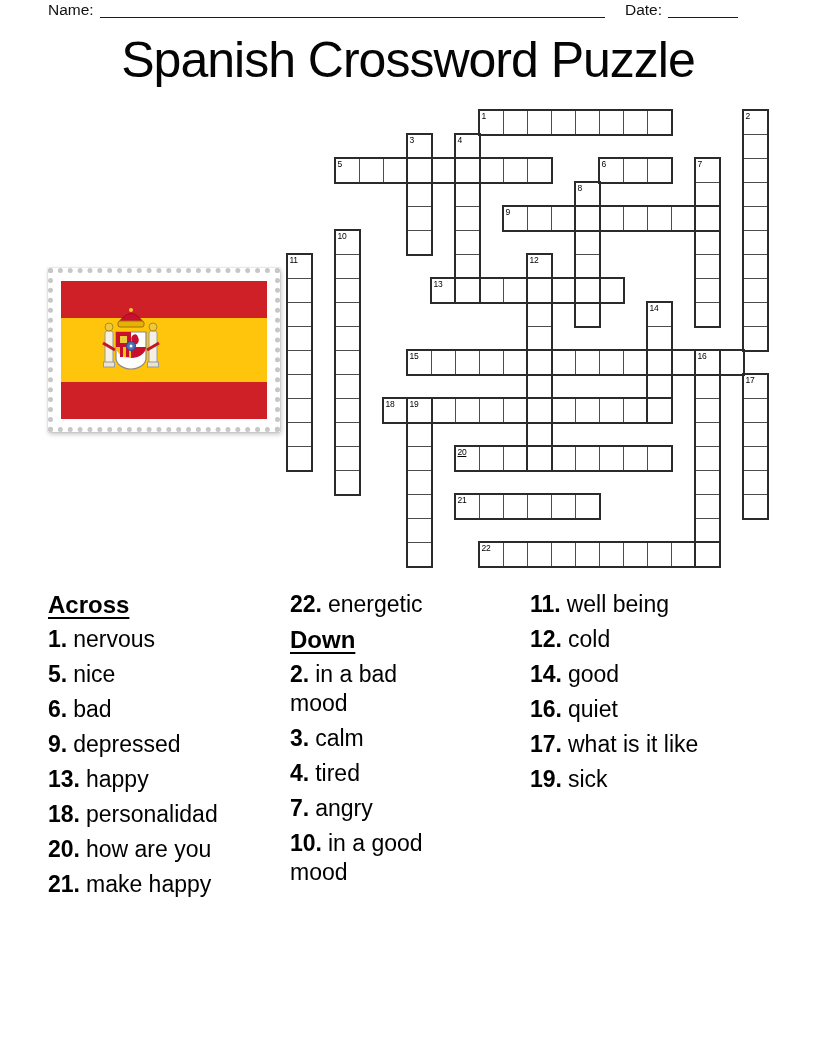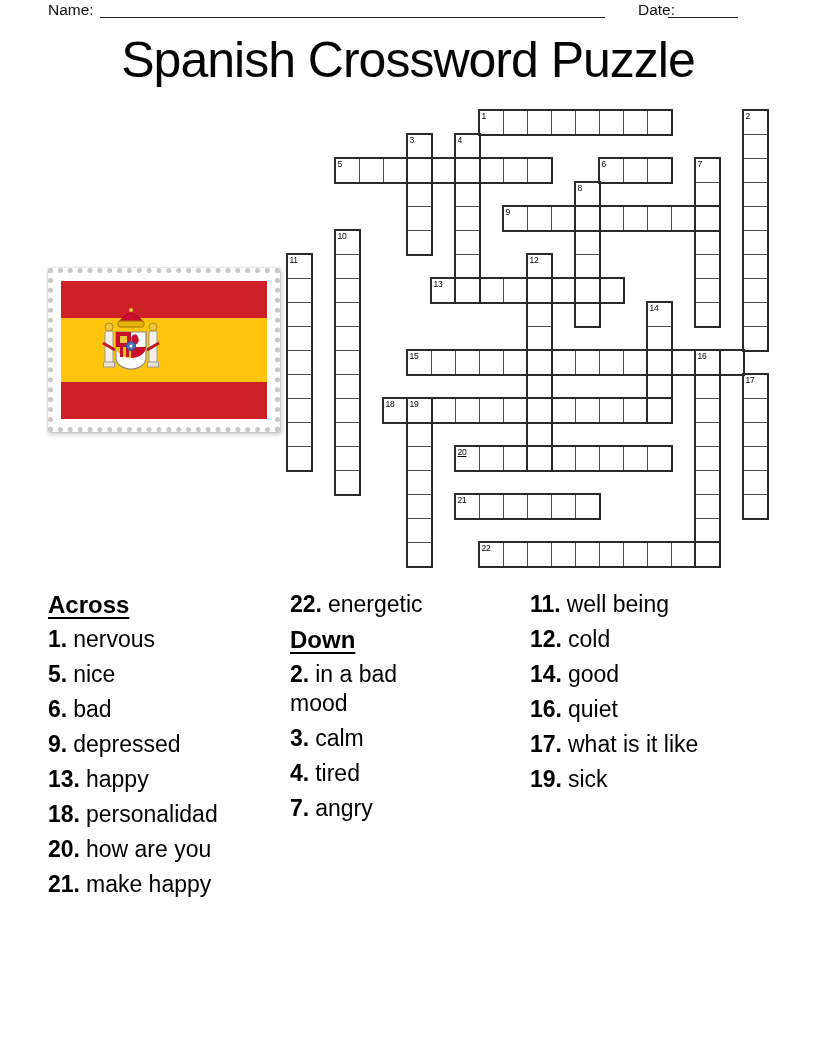--- a/index.html
+++ b/index.html
@@ -4,21 +4,21 @@
 <style>
   html,body{margin:0;padding:0;}
   body{
     width:816px;height:1056px;position:relative;background:#ffffff;
     font-family:"Liberation Sans","DejaVu Sans",sans-serif;color:#000;
     overflow:hidden;
   }
   
   .hdr-label{position:absolute;top:1px;font-size:15.5px;color:#111;}
   #name-label{left:48px;}
-  #date-label{left:638px;}
+  #date-label{left:625px;}
   .write-line{position:absolute;top:0;height:17px;border-bottom:1.5px solid #1c1c1c;}
   #name-line{left:100px;width:505px;}
   #date-line{left:668px;width:70px;}
   
   #title{
     position:absolute;top:33px;left:0;width:816px;text-align:center;
     font-size:50px;font-weight:400;letter-spacing:-1px;color:#050505;line-height:1.1;
   }
   
   #stamp{
@@ -320,20 +320,21 @@
       <div class="clue-item"><span class="cnum">20.</span><span>how are you</span></div>
       <div class="clue-item"><span class="cnum">21.</span><span>make happy</span></div>
     </div>
   <div class="ccol" id="ccol2">
       <div class="clue-item"><span class="cnum">22.</span><span>energetic</span></div>
       <div class="clue-head">Down</div>
       <div class="clue-item"><span class="cnum">2.</span><span>in a bad mood</span></div>
       <div class="clue-item"><span class="cnum">3.</span><span>calm</span></div>
       <div class="clue-item"><span class="cnum">4.</span><span>tired</span></div>
       <div class="clue-item"><span class="cnum">7.</span><span>angry</span></div>
+      <div class="clue-item"><span class="cnum">10.</span><span>in a good mood</span></div>
     </div>
   <div class="ccol" id="ccol3">
       <div class="clue-item"><span class="cnum">11.</span><span>well being</span></div>
       <div class="clue-item"><span class="cnum">12.</span><span>cold</span></div>
       <div class="clue-item"><span class="cnum">14.</span><span>good</span></div>
       <div class="clue-item"><span class="cnum">16.</span><span>quiet</span></div>
       <div class="clue-item"><span class="cnum">17.</span><span>what is it like</span></div>
       <div class="clue-item"><span class="cnum">19.</span><span>sick</span></div>
     </div>
 </div>

